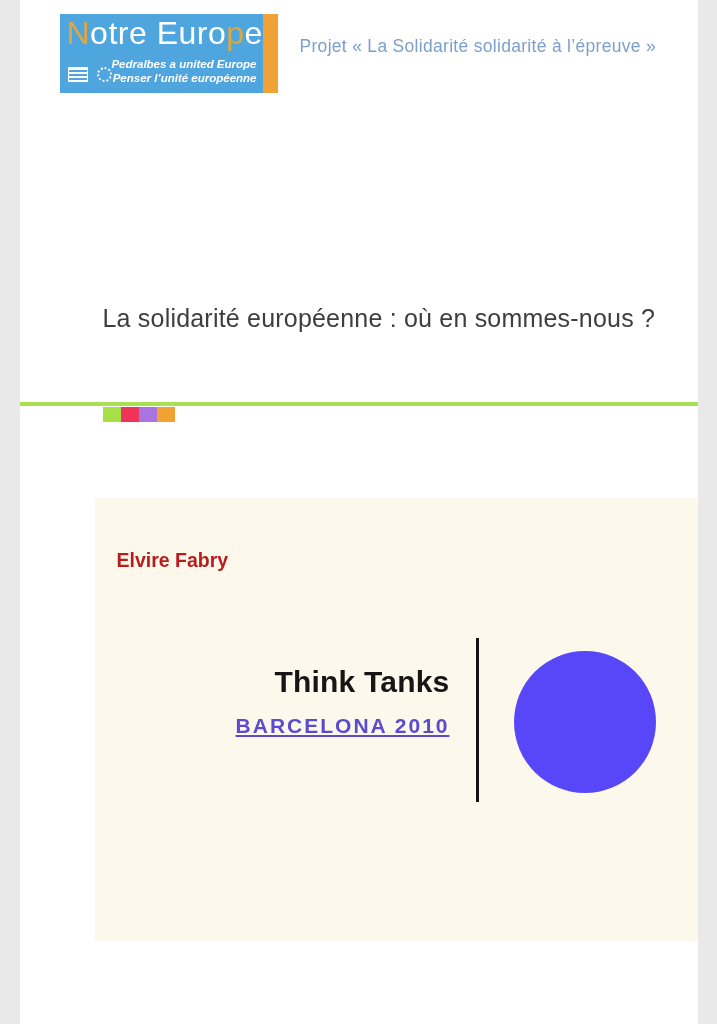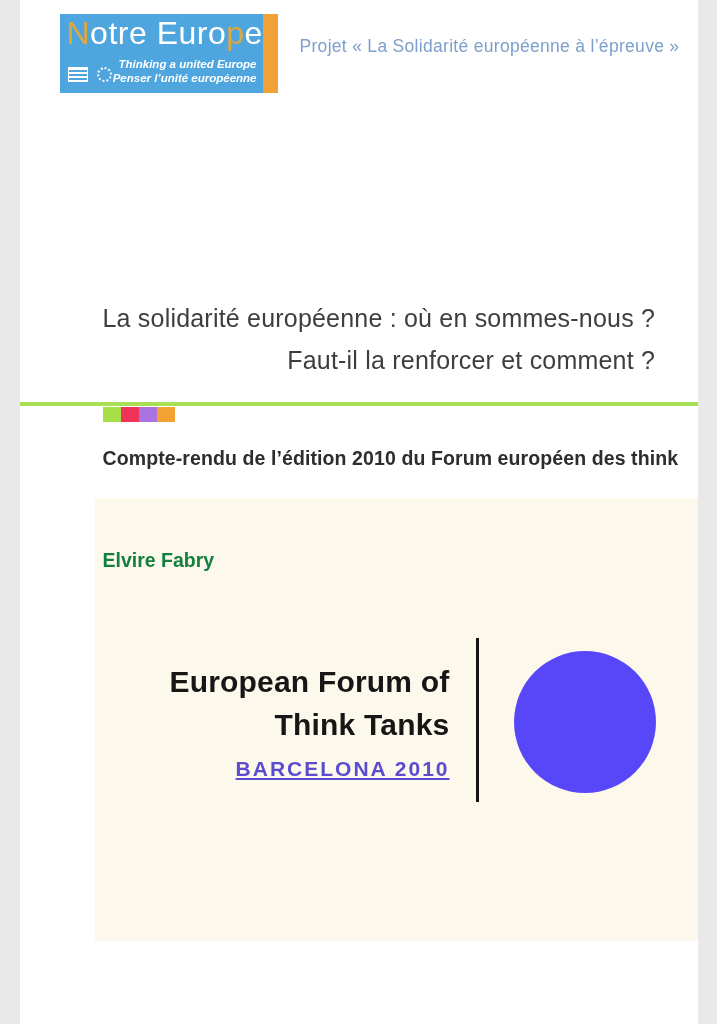--- a/index.html
+++ b/index.html
@@ -113,24 +113,24 @@
     width: 580px;
     font-size: 19.5px;
     line-height: 30.5px;
     font-weight: bold;
     color: #2d2d2d;
     letter-spacing: 0.1px;
   }
   .subtitle div { white-space: pre-wrap; }
   .author {
     position: absolute;
-    left: 83px; top: 549px;
+    left: 97px; top: 549px;
     font-size: 19.5px;
     font-weight: bold;
-    color: #15803d;
+    color: #b91c1c;
   }
 
   
   .event-text {
     position: absolute;
     left: 120px; top: 660px;
     width: 310px;
     text-align: right;
   }
   .event-text .big {
@@ -167,51 +167,48 @@
 <div class="page">
 
   <div class="logo-box">
     <div class="logo-blue" style="background-color: rgb(79, 166, 223);">
       <div class="brand"><span class="gold" style="color: rgb(223, 167, 63);">N</span><span>otre Euro</span><span class="gold" style="color: rgb(223, 167, 63);">p</span><span>e</span></div>
       <div class="logo-icons">
         <span class="book-icon"></span>
         <span class="stars-icon"></span>
       </div>
       <div class="tagline">
-        <div>Thinking a united Europe</div>
+        <div>Pedralbes a united Europe</div>
         <div>Penser l’unité européenne</div>
       </div>
     </div>
     <div class="logo-stripe" style="background-color: rgb(240, 162, 54);"></div>
   </div>
 
-  <div class="project-label" style="color: rgb(124, 159, 204);">Projet « La Solidarité européenne à l’épreuve »</div>
+  <div class="project-label" style="color: rgb(124, 159, 204);">Projet « La Solidarité solidarité à l’épreuve »</div>
 
   <div class="doc-title">
     <div>La solidarité européenne : où en sommes-nous ?</div>
-    <div>Faut-il la renforcer et comment ?</div>
   </div>
 
   <div class="green-line" style="background-color: rgb(168, 223, 83);"></div>
   <div class="squares">
     <span style="background-color: rgb(166, 224, 70);"></span>
     <span style="background-color: rgb(239, 51, 89);"></span>
     <span style="background-color: rgb(169, 115, 226);"></span>
     <span style="background-color: rgb(242, 162, 51);"></span>
   </div>
 
   <div class="beige-box" style="background-color: rgb(252, 249, 236);"></div>
 
   <div class="subtitle">
-    <div>Compte-rendu de l’édition 2010 du Forum européen des think</div>
   </div>
 
   <div class="author">Elvire Fabry</div>
 
   <div class="event-text">
-    <div class="big">European Forum of</div>
     <div class="big">Think Tanks</div>
     <div class="city" style="color: rgb(91, 76, 207); text-decoration: underline;">BARCELONA 2010</div>
   </div>
   <div class="vertical-bar"></div>
   <div class="event-circle" style="background-color: rgb(88, 71, 248);"></div>
 
 </div>
 
 </body></html>

